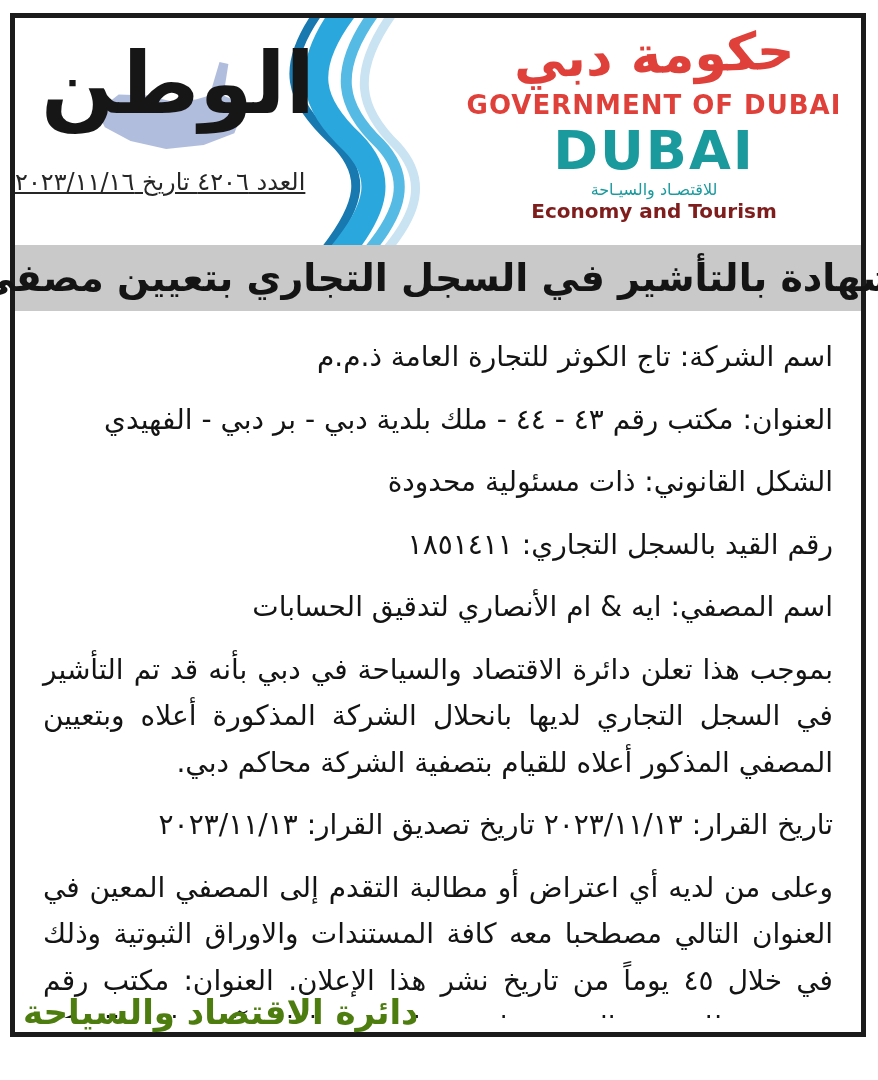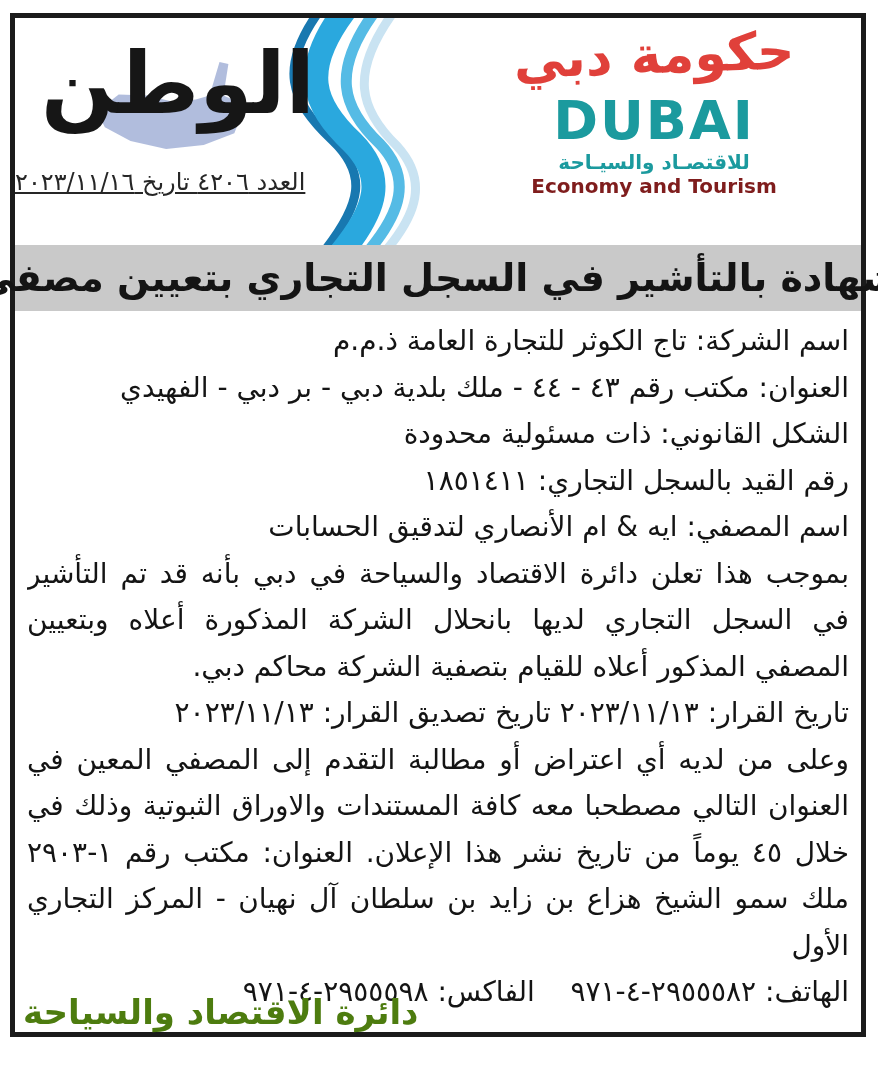--- a/index.html
+++ b/index.html
@@ -31,40 +31,40 @@
   
   .wave-svg { position:absolute; left:235px; top:0; width:205px; height:228px; z-index:0; }
   
   .gov-block { position:absolute; left:450px; top:4px; width:378px; text-align:center; z-index:2; }
   .gov-calligraphy {
     font-size:52px; font-weight:bold; line-height:1.3;
     transform:rotate(-2deg); direction:rtl;
   }
   .gov-en { font-size:26px; font-weight:bold; letter-spacing:1px; margin-top:0; }
   .dubai-wordmark { font-size:54px; font-weight:bold; letter-spacing:2px; line-height:1.08; margin-top:2px; }
-  .dept-ar { font-size:20px; font-weight:bold; direction:rtl; letter-spacing:1px; }
+  .dept-ar { font-size:16px; font-weight:normal; direction:rtl; letter-spacing:1px; }
   .dept-en { font-size:20px; font-weight:bold; }
   
   .title-bar {
     position:absolute; left:0; top:227px; width:100%; height:66px;
     background:#c9c9c9; display:flex; align-items:center; justify-content:center;
     z-index:3;
   }
   .notice-title {
     font-size:38px; font-weight:bold; color:#141414;
     direction:rtl; white-space:nowrap;
   }
   
   .body-text {
     position:absolute; left:12px; top:300px; width:822px; height:700px;
     direction:rtl; text-align:justify;
     font-size:28px; line-height:46.5px; color:#141414;
     overflow:hidden; z-index:2;
   }
-  .body-text p { margin:0; }
+  .body-text p { margin:16px; }
   
   .signature {
     position:absolute; left:8px; bottom:0px;
     font-size:34px; font-weight:bold; color:#4d7c0f;
     direction:rtl; z-index:2; white-space:nowrap;
   }
 </style>
 </head>
 <body>
 
@@ -80,20 +80,21 @@
 
   <svg class="wave-svg" viewBox="0 0 205 228" aria-hidden="true">
     <path d="M70,-8 C28,50 40,82 82,122 C118,156 112,186 72,236" stroke="#1878b0" stroke-width="9" fill="none"></path>
     <path d="M95,-8 C50,52 62,86 102,124 C136,158 128,190 90,236" stroke="#2aa8de" stroke-width="24" fill="none"></path>
     <path d="M126,-8 C80,54 92,90 130,126 C162,160 152,194 116,236" stroke="#55bbe5" stroke-width="11" fill="none"></path>
     <path d="M145,-8 C98,56 110,92 147,128 C178,162 168,196 133,236" stroke="#c9e3f2" stroke-width="9" fill="none"></path>
   </svg>
 
   <div class="gov-block">
     <div class="gov-calligraphy" style="color:#e0403a;">حكومة دبي</div>
+    <div class="gov-en" style="color:#e0403a;">GOVERNMENT OF DUBAI</div>
     <div class="dubai-wordmark" style="color:#1b9a9e;">DUBAI</div>
     <div class="dept-ar" style="color:#1b9a9e;">للاقتصـاد والسيـاحة</div>
     <div class="dept-en" style="color:#7f1d1d;">Economy and Tourism</div>
   </div>
 
   <div class="title-bar">
     <div class="notice-title">شهادة بالتأشير في السجل التجاري بتعيين مصفي</div>
   </div>
 
   <div class="body-text">

